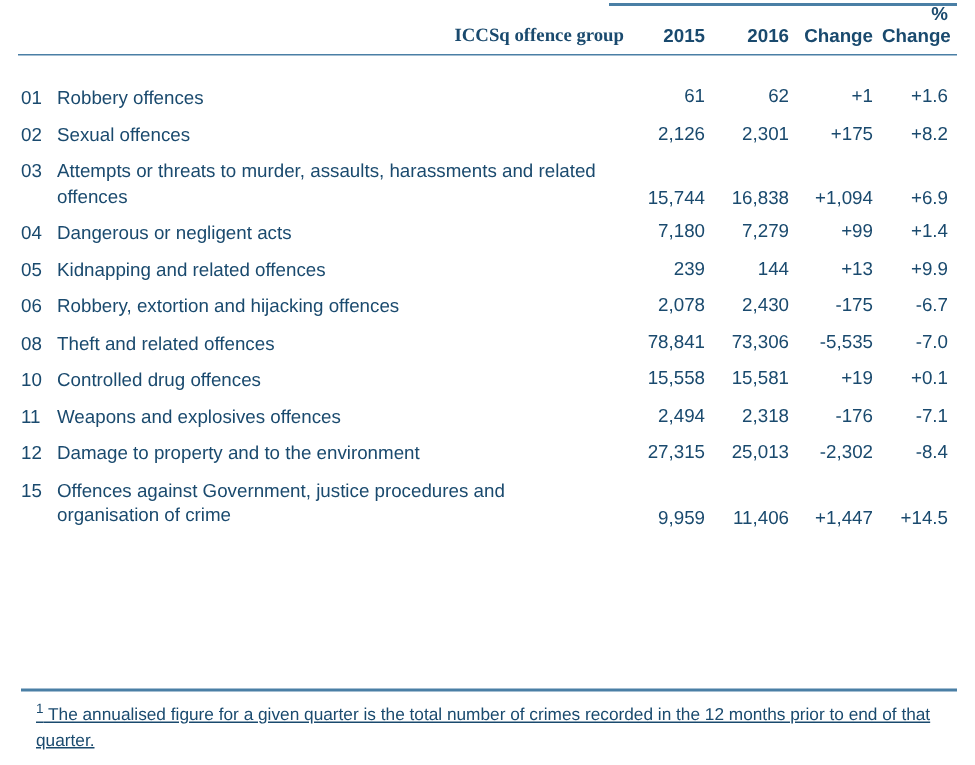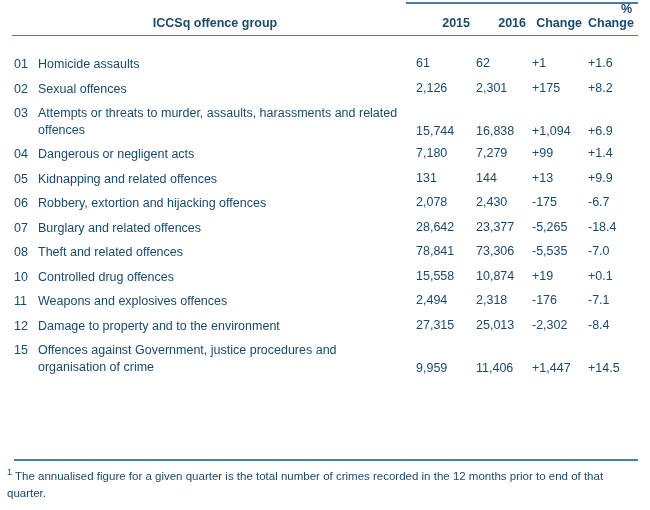--- a/index.html
+++ b/index.html
@@ -35,23 +35,24 @@
   col.c-pct   { width: 50px; }
 
   thead th {
     font-weight: bold;
     color: #1a4a6e;
     vertical-align: bottom;
     padding: 0 0 5px 0;
     font-size: 12.5px;
   }
   thead th.label-h {
-    text-align: center;
+    text-align: right;
     padding-left: 2px;
     border-bottom: 1.5px solid #4a7fa5;
+    font-family: Liberation Serif, serif;
   }
   thead th.num-h {
     text-align: right;
     padding-right: 6px;
     border-bottom: 1.5px solid #4a7fa5;
   }
   thead th.spacer-h {
     border-bottom: none;
   }
   .hdr-top-row th {
@@ -84,35 +85,36 @@
   td.label .num {
     display: inline-block;
     width: 24px;
   }
   td.label .txt {
     display: inline-block;
     width: 370px;
     vertical-align: top;
   }
   td.num {
-    text-align: left;
+    text-align: right;
     padding-right: 6px;
     white-space: nowrap;
   }
   td.num.bottom-align {
     vertical-align: bottom;
   }
   .footnote {
     position: absolute;
-    left: 7px;
+    left: 24px;
     top: 466px;
     width: 600px;
     font-size: 11.5px;
     line-height: 1.45;
     color: #1a4a6e;
+    text-decoration: underline;
   }
   .footnote sup {
     font-size: 9px;
     vertical-align: super;
   }
   .rule-top {
     position: absolute;
     left: 406px;
     top: 2px;
     width: 232px;
@@ -157,21 +159,21 @@
         <th class="num-h">2016</th>
         <th class="num-h">Change</th>
         <th class="num-h">Change</th>
       </tr>
     </thead>
     <tbody>
       <tr class="spacer-row">
           <td colspan="5"></td>
         </tr>
     <tr>
-          <td class="label"><span class="num">01</span><span class="txt">Homicide assaults</span></td>
+          <td class="label"><span class="num">01</span><span class="txt">Robbery offences</span></td>
           <td class="num">61</td>
           <td class="num">62</td>
           <td class="num">+1</td>
           <td class="num">+1.6</td>
         </tr>
         <tr>
           <td class="label"><span class="num">02</span><span class="txt">Sexual offences</span></td>
           <td class="num">2,126</td>
           <td class="num">2,301</td>
           <td class="num">+175</td>
@@ -186,50 +188,43 @@
         </tr>
         <tr>
           <td class="label"><span class="num">04</span><span class="txt">Dangerous or negligent acts</span></td>
           <td class="num">7,180</td>
           <td class="num">7,279</td>
           <td class="num">+99</td>
           <td class="num">+1.4</td>
         </tr>
         <tr>
           <td class="label"><span class="num">05</span><span class="txt">Kidnapping and related offences</span></td>
-          <td class="num">131</td>
+          <td class="num">239</td>
           <td class="num">144</td>
           <td class="num">+13</td>
           <td class="num">+9.9</td>
         </tr>
         <tr>
           <td class="label"><span class="num">06</span><span class="txt">Robbery, extortion and hijacking offences</span></td>
           <td class="num">2,078</td>
           <td class="num">2,430</td>
           <td class="num">-175</td>
           <td class="num">-6.7</td>
         </tr>
         <tr>
-          <td class="label"><span class="num">07</span><span class="txt">Burglary and related offences</span></td>
-          <td class="num">28,642</td>
-          <td class="num">23,377</td>
-          <td class="num">-5,265</td>
-          <td class="num">-18.4</td>
-        </tr>
-        <tr>
           <td class="label"><span class="num">08</span><span class="txt">Theft and related offences</span></td>
           <td class="num">78,841</td>
           <td class="num">73,306</td>
           <td class="num">-5,535</td>
           <td class="num">-7.0</td>
         </tr>
         <tr>
           <td class="label"><span class="num">10</span><span class="txt">Controlled drug offences</span></td>
           <td class="num">15,558</td>
-          <td class="num">10,874</td>
+          <td class="num">15,581</td>
           <td class="num">+19</td>
           <td class="num">+0.1</td>
         </tr>
         <tr>
           <td class="label"><span class="num">11</span><span class="txt">Weapons and explosives offences</span></td>
           <td class="num">2,494</td>
           <td class="num">2,318</td>
           <td class="num">-176</td>
           <td class="num">-7.1</td>
         </tr>

